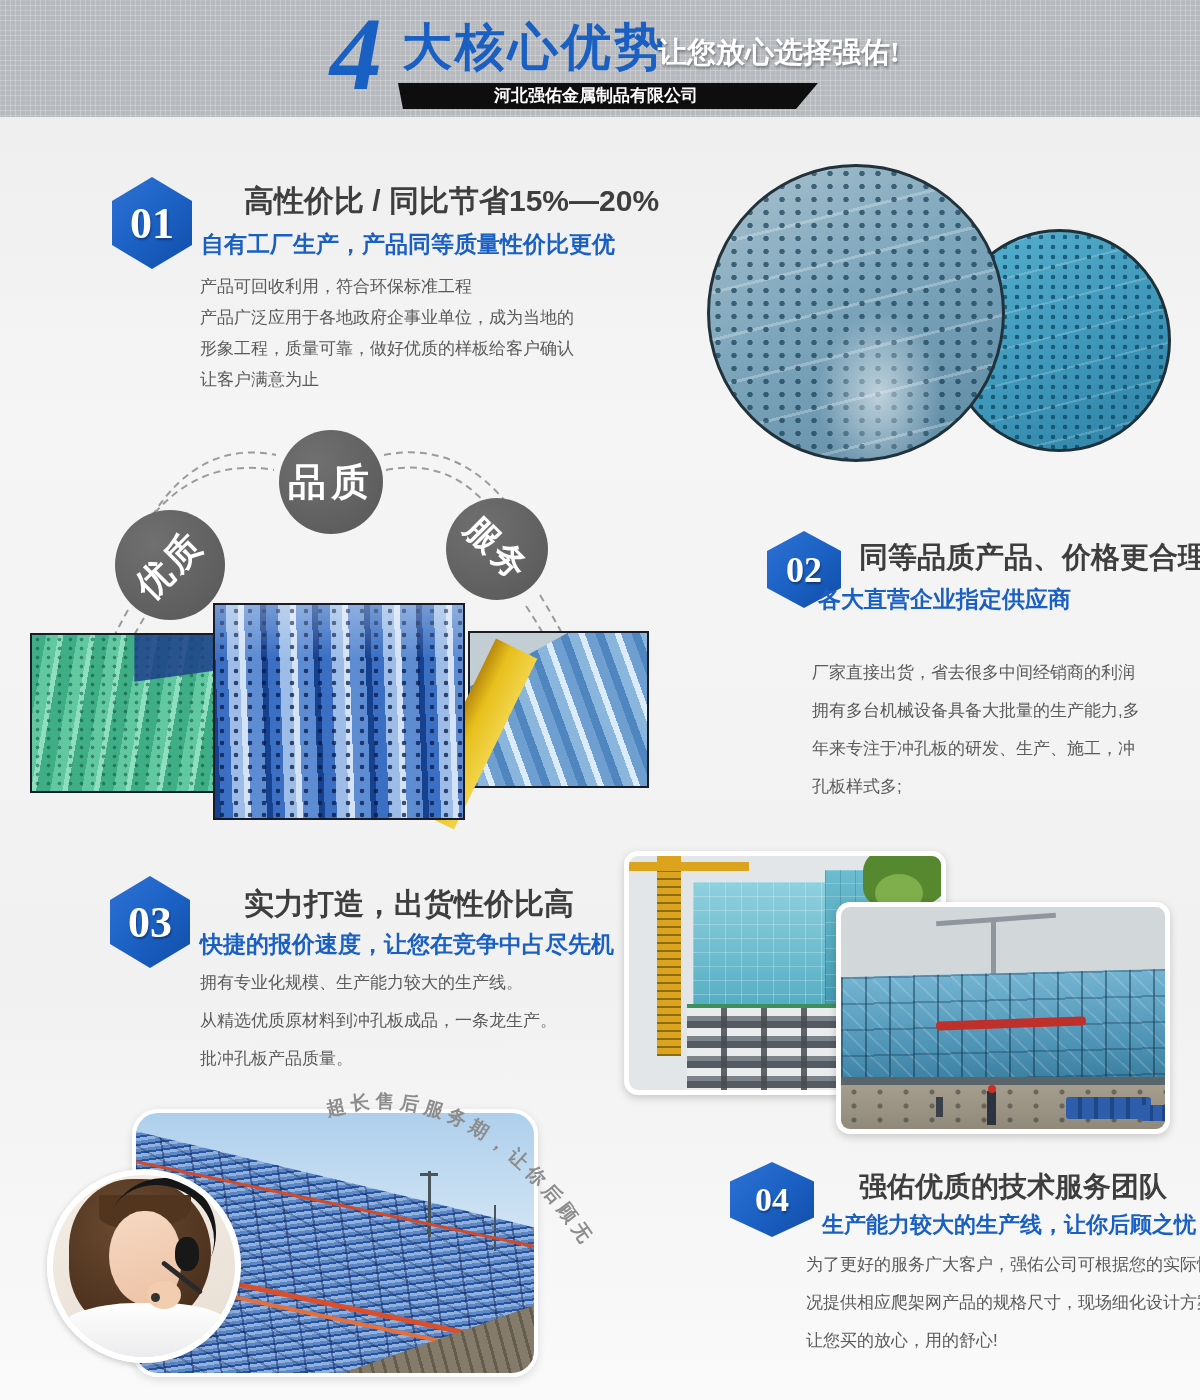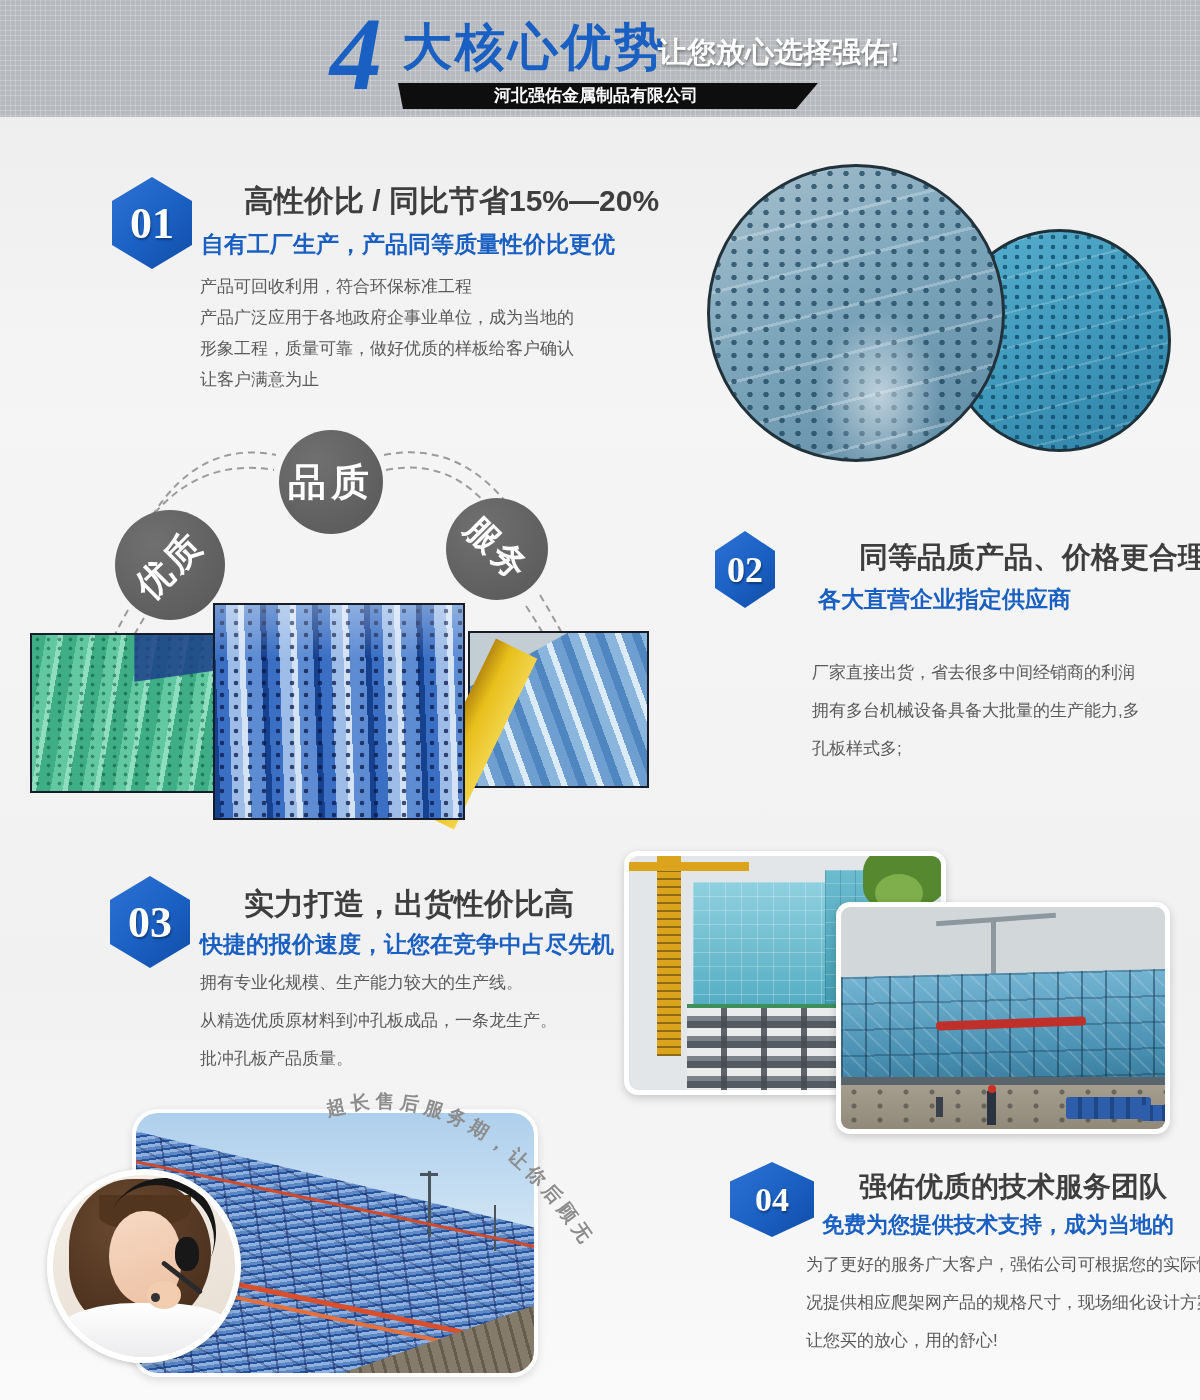--- a/index.html
+++ b/index.html
@@ -28,21 +28,21 @@
         color:#fff;font-weight:bold;font-size:17px;line-height:26px;text-align:center;
         padding-right:24px;box-sizing:border-box;}
 
   
   .hex{display:flex;align-items:center;justify-content:center;color:#fff;
        font-family:"Liberation Serif","DejaVu Serif",serif;font-weight:bold;
        clip-path:polygon(50% 0,100% 26%,100% 74%,50% 100%,0 74%,0 26%);
        background:linear-gradient(135deg,#2d72d4 0%,#1a5fc2 55%,#124ea6 100%);
        text-shadow:1px 2px 2px rgba(0,0,0,.35);}
   #hex1{left:112px;top:177px;width:80px;height:92px;font-size:44px;}
-  #hex2{left:715px;top:531px;width:60px;height:77px;font-size:36px;}
+  #hex2{left:767px;top:531px;width:74px;height:77px;font-size:36px;}
   #hex3{left:110px;top:876px;width:80px;height:92px;font-size:44px;}
   #hex4{left:730px;top:1162px;width:84px;height:75px;font-size:34px;}
 
   
   .f-title{color:#3e3e3e;white-space:nowrap;margin-left:44px;}
   .f-sub{color:#1a5fc2;font-family:"Liberation Serif","DejaVu Serif",serif;
          font-weight:bold;white-space:nowrap;}
   .f-lines{color:#5a5a5a;font-size:17px;}
   .ln{white-space:nowrap;}
   #t1{left:200px;top:181px;font-size:30px;font-weight:bold;}
@@ -272,20 +272,21 @@
   </div>
 
   <div class="abs hex" id="hex2">
     <span>02</span>
   </div>
   <div class="abs f-title" id="t2">同等品质产品、价格更合理</div>
   <div class="abs f-sub" id="s2">各大直营企业指定供应商</div>
   <div class="abs f-lines" id="b2">
     <div class="ln">厂家直接出货，省去很多中间经销商的利润</div>
     <div class="ln">拥有多台机械设备具备大批量的生产能力,多</div>
+    <div class="ln">年来专注于冲孔板的研发、生产、施工，冲</div>
     <div class="ln">孔板样式多;</div>
   </div>
 
   <div class="abs hex" id="hex3">
     <span>03</span>
   </div>
   <div class="abs f-title" id="t3">实力打造，出货性价比高</div>
   <div class="abs f-sub" id="s3">快捷的报价速度，让您在竞争中占尽先机</div>
   <div class="abs f-lines" id="b3">
     <div class="ln">拥有专业化规模、生产能力较大的生产线。</div>
@@ -345,20 +346,20 @@
       <div class="hand"></div>
       <div class="mic"></div>
       <div class="mictip"></div>
     </div>
   </div>
 
   <div class="abs hex" id="hex4">
     <span>04</span>
   </div>
   <div class="abs f-title" id="t4">强佑优质的技术服务团队</div>
-  <div class="abs f-sub" id="s4">免费为您提供技术支持，成为当地的</div>
+  <div class="abs f-sub" id="s4">生产能力较大的生产线，让你后顾之忧</div>
   <div class="abs f-lines" id="b4">
     <div class="ln">为了更好的服务广大客户，强佑公司可根据您的实际情</div>
     <div class="ln">况提供相应爬架网产品的规格尺寸，现场细化设计方案</div>
     <div class="ln">让您买的放心，用的舒心!</div>
   </div>
 
 </div>
 
 </body></html>

